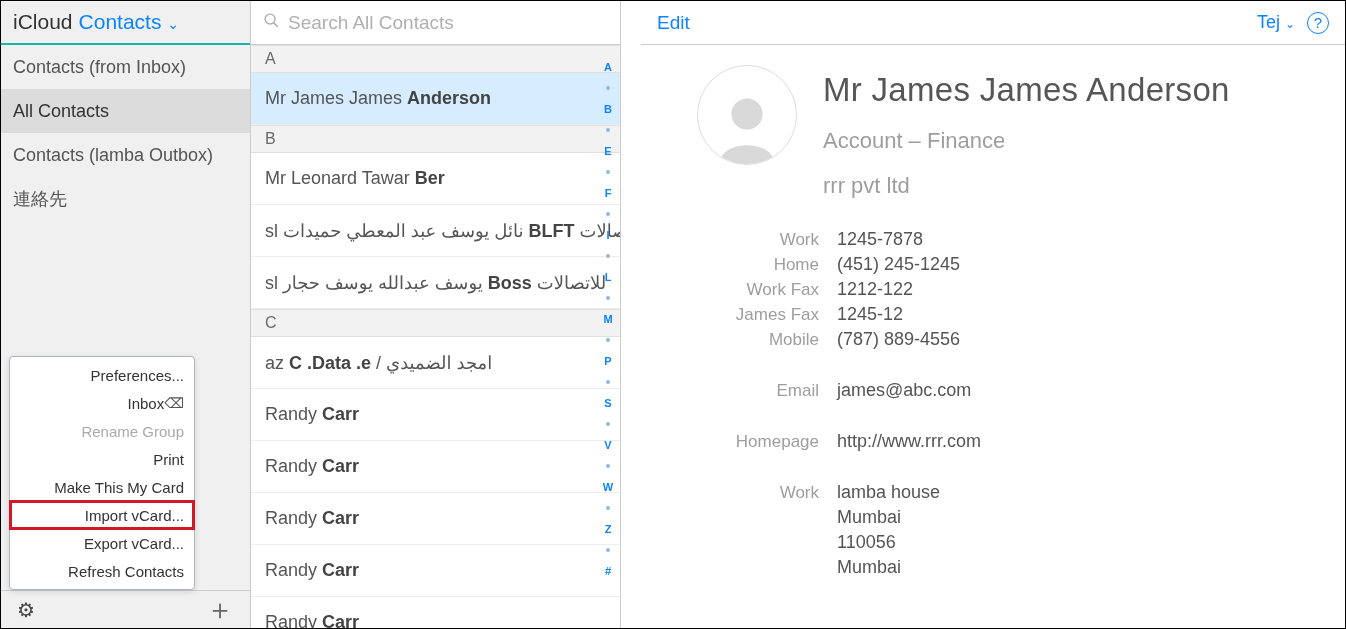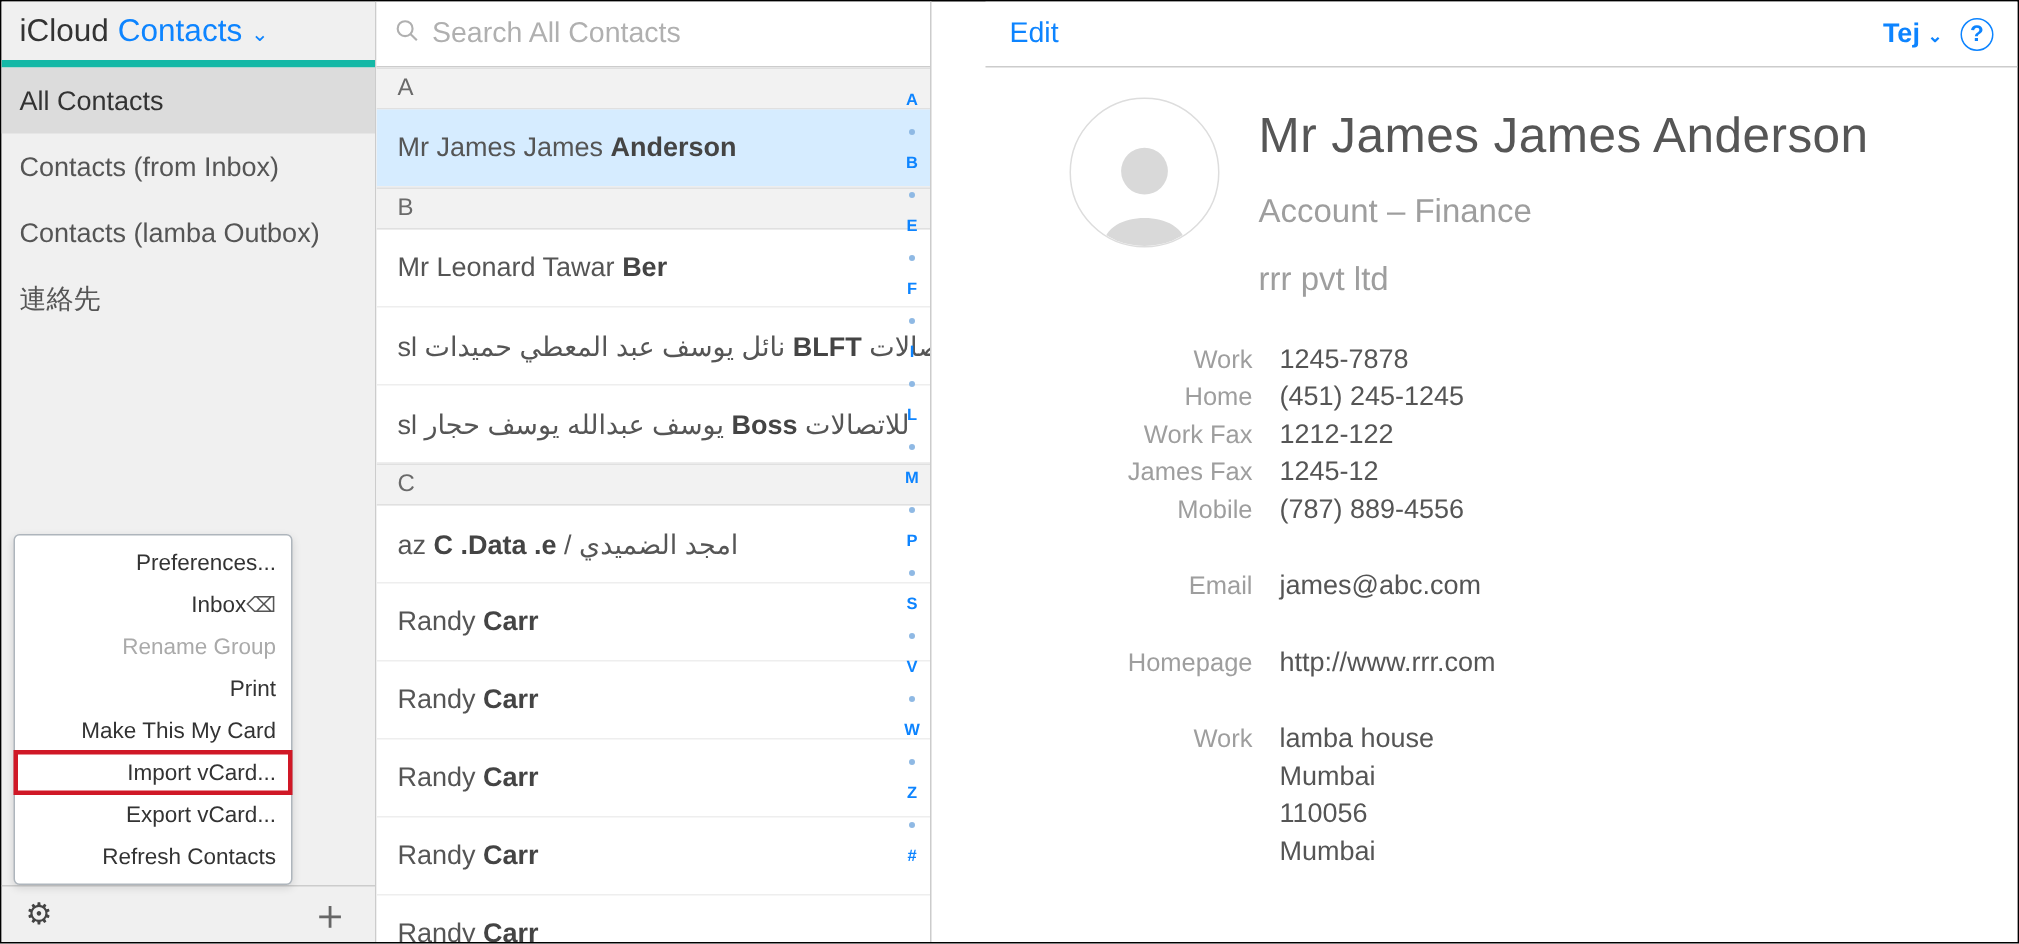--- a/index.html
+++ b/index.html
@@ -1,20 +1,20 @@
 <!DOCTYPE html>
 <html><head>
 <meta charset="utf-8">
 <style>
 * { box-sizing: border-box; margin: 0; padding: 0; }
 html, body { height: 100%; font-family: -apple-system, "Helvetica Neue", Arial, sans-serif; font-size: 17px; color: #4a4a4a; }
 body { width: 1346px; height: 629px; overflow: hidden; border: 1px solid #000; position: relative; background: #fff; }
 
 .sidebar { position: absolute; top: 0; left: 0; width: 250px; height: 100%; background: #f0f0f0; border-right: 1px solid #ccc; }
-.sidebar-header { height: 44px; display: flex; align-items: center; padding: 0 12px; border-bottom: 5px solid #14b8a6; font-size: 21px; }
+.sidebar-header { height: 44px; display: flex; align-items: center; padding: 0 12px; border-bottom: 2px solid #14b8a6; font-size: 21px; }
 .sidebar-header .brand { font-weight: 500; color: #333; }
 .sidebar-header .app { color: #0d84ff; margin-left: 6px; font-weight: 400; }
 .sidebar-header .chev { color: #0d84ff; margin-left: 2px; font-size: 14px; }
 
 .groups { }
 .group-item { height: 44px; display: flex; align-items: center; padding: 0 12px; font-size: 18px; color: #555; cursor: pointer; }
 .group-item.selected { background: #dcdcdc; color: #333; }
 
 .sidebar-footer { position: absolute; bottom: 0; left: 0; right: 0; height: 38px; border-top: 1px solid #ccc; display: flex; align-items: center; justify-content: space-between; padding: 0 16px; }
 .gear { font-size: 20px; color: #444; cursor: pointer; }
@@ -32,24 +32,24 @@
 .list-body { position: absolute; top: 44px; bottom: 0; left: 0; right: 0; overflow: hidden; }
 .section-header { height: 28px; background: #f2f2f2; border-top: 1px solid #e0e0e0; border-bottom: 1px solid #e0e0e0; display: flex; align-items: center; padding: 0 14px; font-size: 16px; color: #6a6a6a; }
 .contact-row { height: 52px; display: flex; align-items: center; padding: 0 14px; font-size: 18px; color: #555; border-bottom: 1px solid #eee; cursor: pointer; white-space: nowrap; overflow: hidden; text-overflow: ellipsis; }
 .contact-row.selected { background: #d6ecff; }
 .contact-row .bold { font-weight: 600; color: #444; }
 
 .alpha-index { position: absolute; top: 60px; right: 4px; width: 16px; display: flex; flex-direction: column; align-items: center; gap: 13px; font-size: 11px; font-weight: 600; }
 .alpha-index .letter { color: #0d84ff; cursor: pointer; }
 .alpha-index .dot { width: 4px; height: 4px; border-radius: 50%; background: #8fb9e4; }
 
-.detail { position: absolute; top: 0; left: 656px; right: 0; height: 100%; background: #fff; }
+.detail { position: absolute; top: 0; left: 640px; right: 0; height: 100%; background: #fff; }
 .detail-header { height: 44px; border-bottom: 1px solid #ccc; display: flex; align-items: center; justify-content: space-between; padding: 0 16px; }
 .edit-btn { color: #0d84ff; font-size: 19px; cursor: pointer; }
-.header-right { display: flex; align-items: center; gap: 12px; font-weight: bold; }
+.header-right { display: flex; align-items: center; gap: 12px; }
 .user-menu { color: #0d84ff; font-size: 18px; cursor: pointer; }
 .help-icon { width: 22px; height: 22px; border: 1.5px solid #0d84ff; border-radius: 50%; display: flex; align-items: center; justify-content: center; color: #0d84ff; font-size: 15px; cursor: pointer; }
 
 .detail-body { padding: 20px 0 0 56px; }
 .profile-row { display: flex; gap: 26px; margin-bottom: 30px; }
 .avatar { width: 100px; height: 100px; border: 1px solid #ddd; border-radius: 50%; background: #fff; display: flex; align-items: flex-end; justify-content: center; overflow: hidden; flex-shrink: 0; }
 .avatar svg { width: 78px; height: 78px; }
 .name-block { padding-top: 6px; }
 .contact-name { font-size: 33px; color: #565656; font-weight: 400; letter-spacing: .3px; }
 .contact-sub { font-size: 22px; color: #9e9e9e; margin-top: 19px; }
@@ -64,22 +64,22 @@
 <body>
 
 <div class="sidebar">
   <div class="sidebar-header">
     <span class="brand">iCloud</span>
     <span class="app">
       <span>Contacts</span><span class="chev"> ⌄</span>
     </span>
   </div>
   <div class="groups" id="groups">
+      <div class="group-item">Contacts (from Inbox)</div>
       <div class="group-item selected">All Contacts</div>
-      <div class="group-item">Contacts (from Inbox)</div>
       <div class="group-item">Contacts (lamba Outbox)</div>
       <div class="group-item">連絡先</div>
     </div>
   <div class="sidebar-footer">
     <span class="gear">⚙</span>
     <span class="plus">＋</span>
   </div>
   <div class="context-menu" id="context-menu">
       <div class="context-menu-item">
         <span>Preferences...</span>

